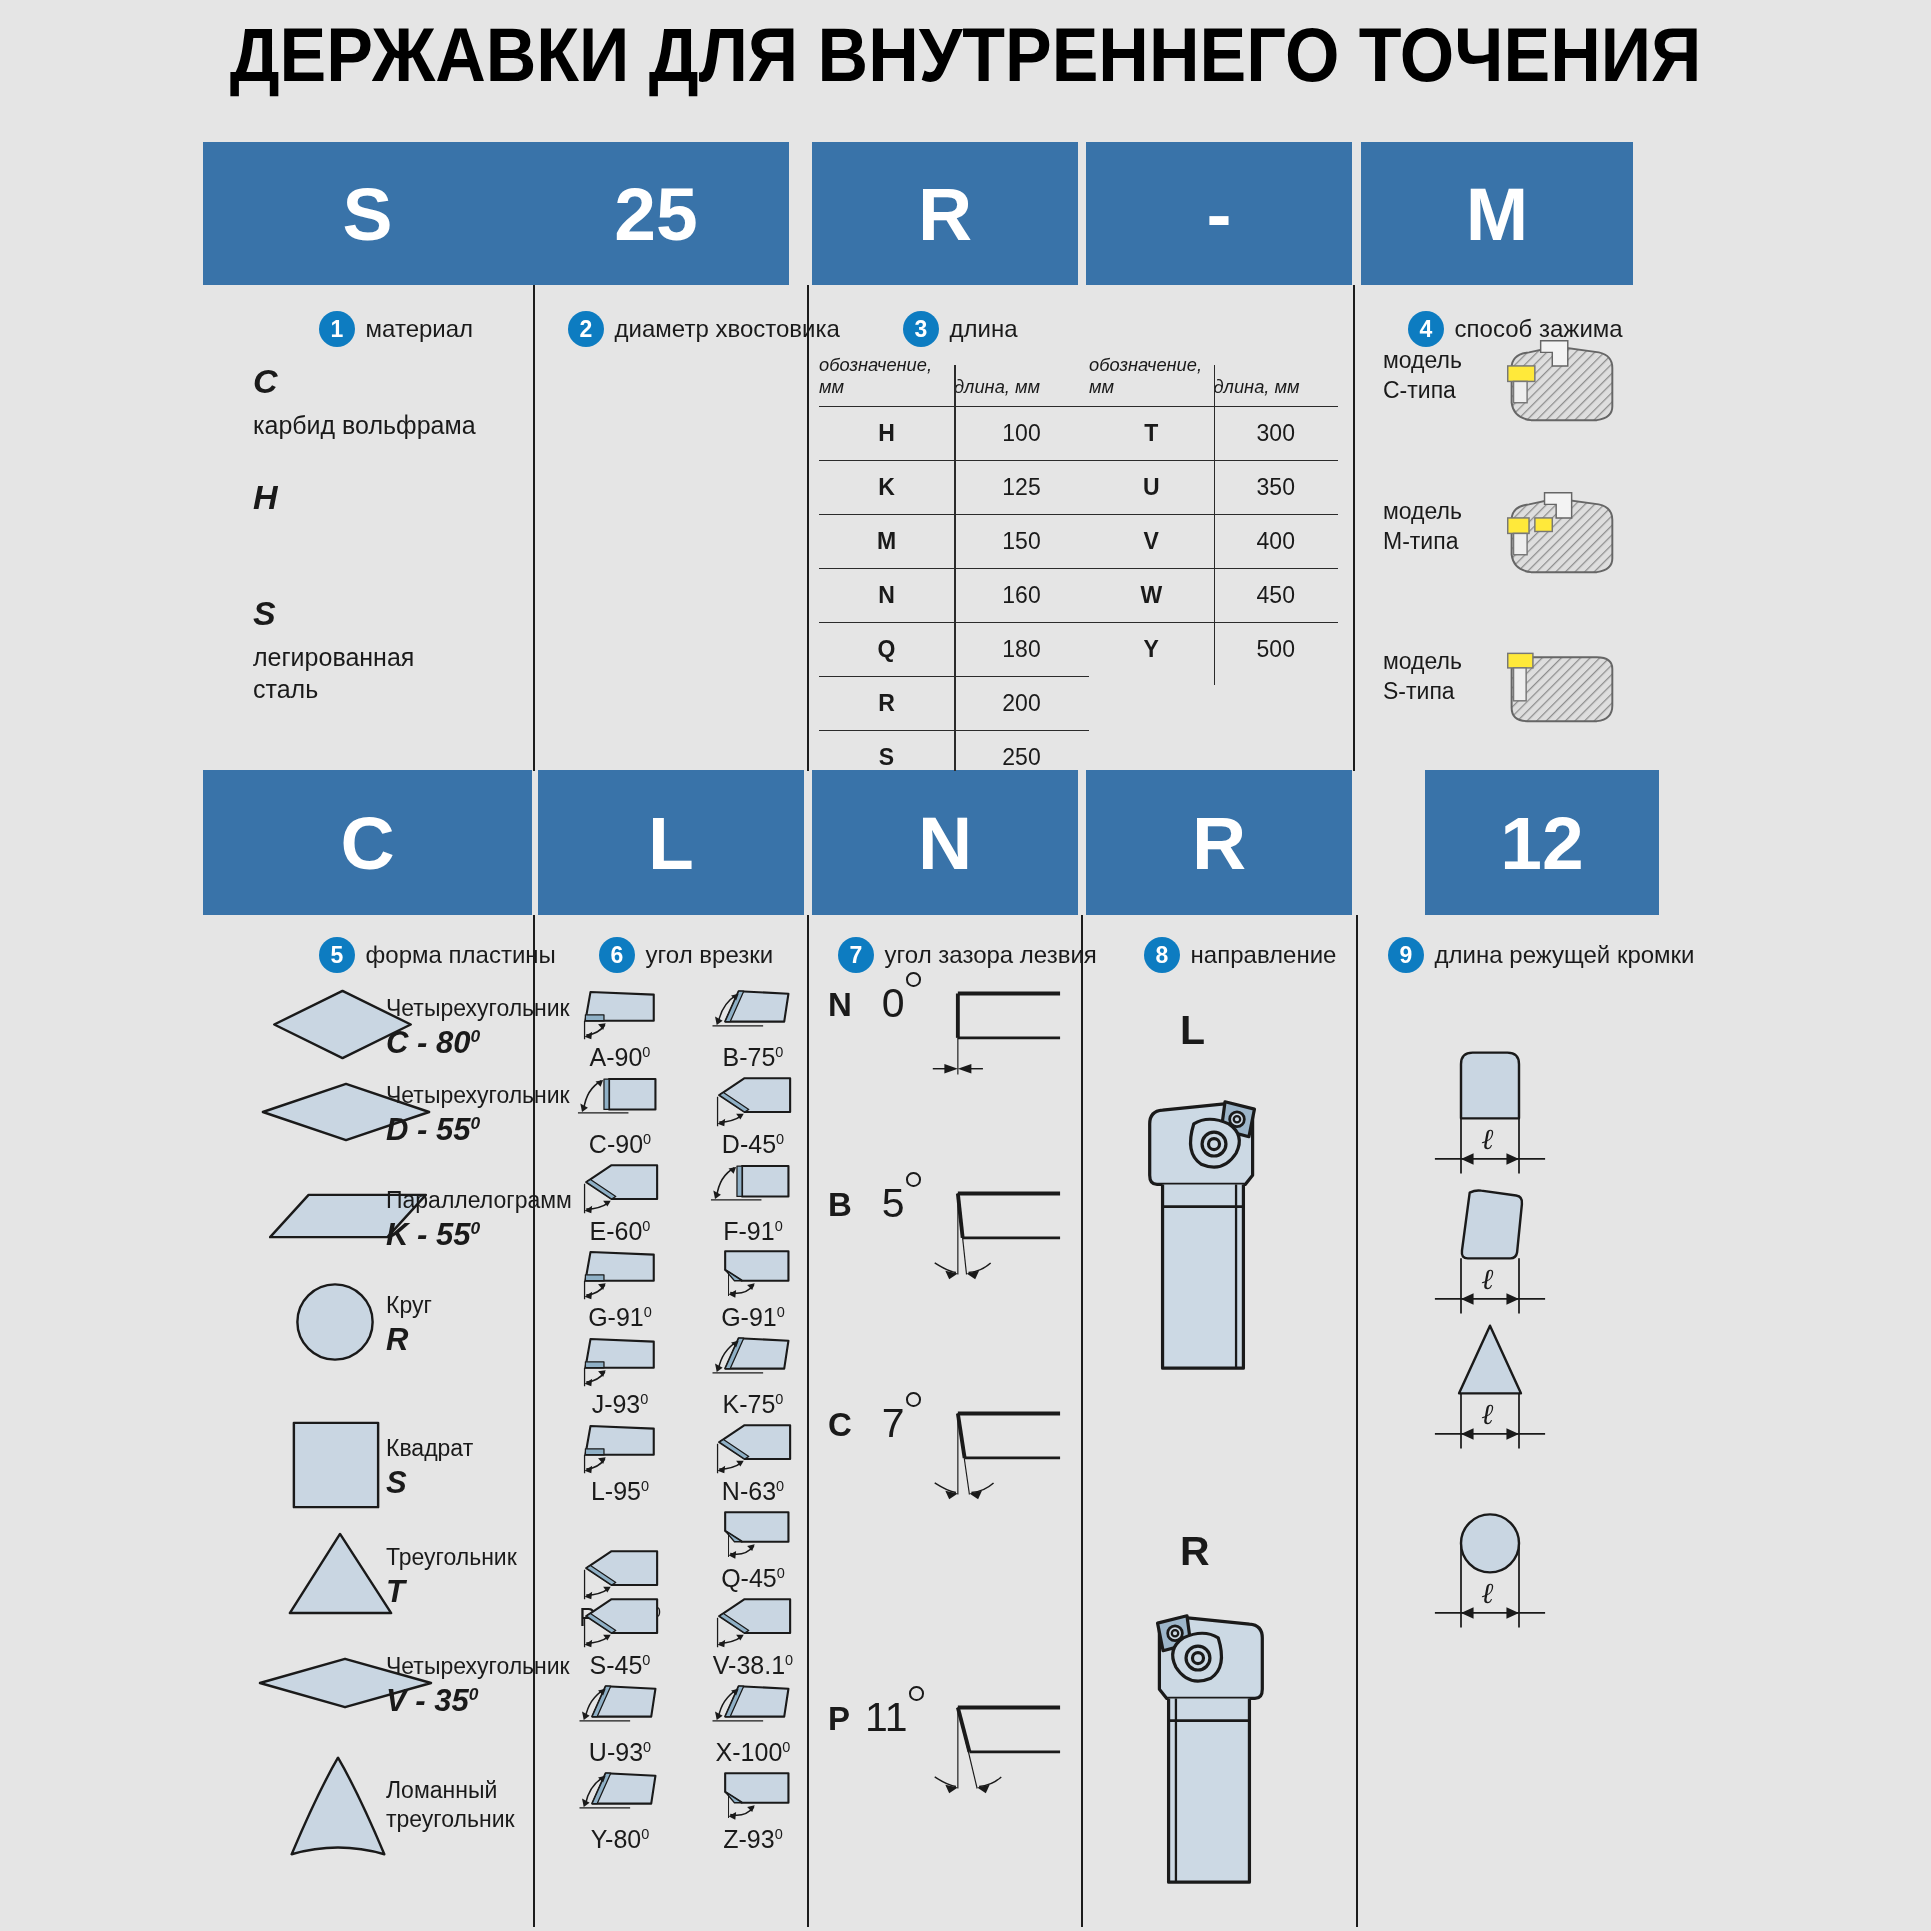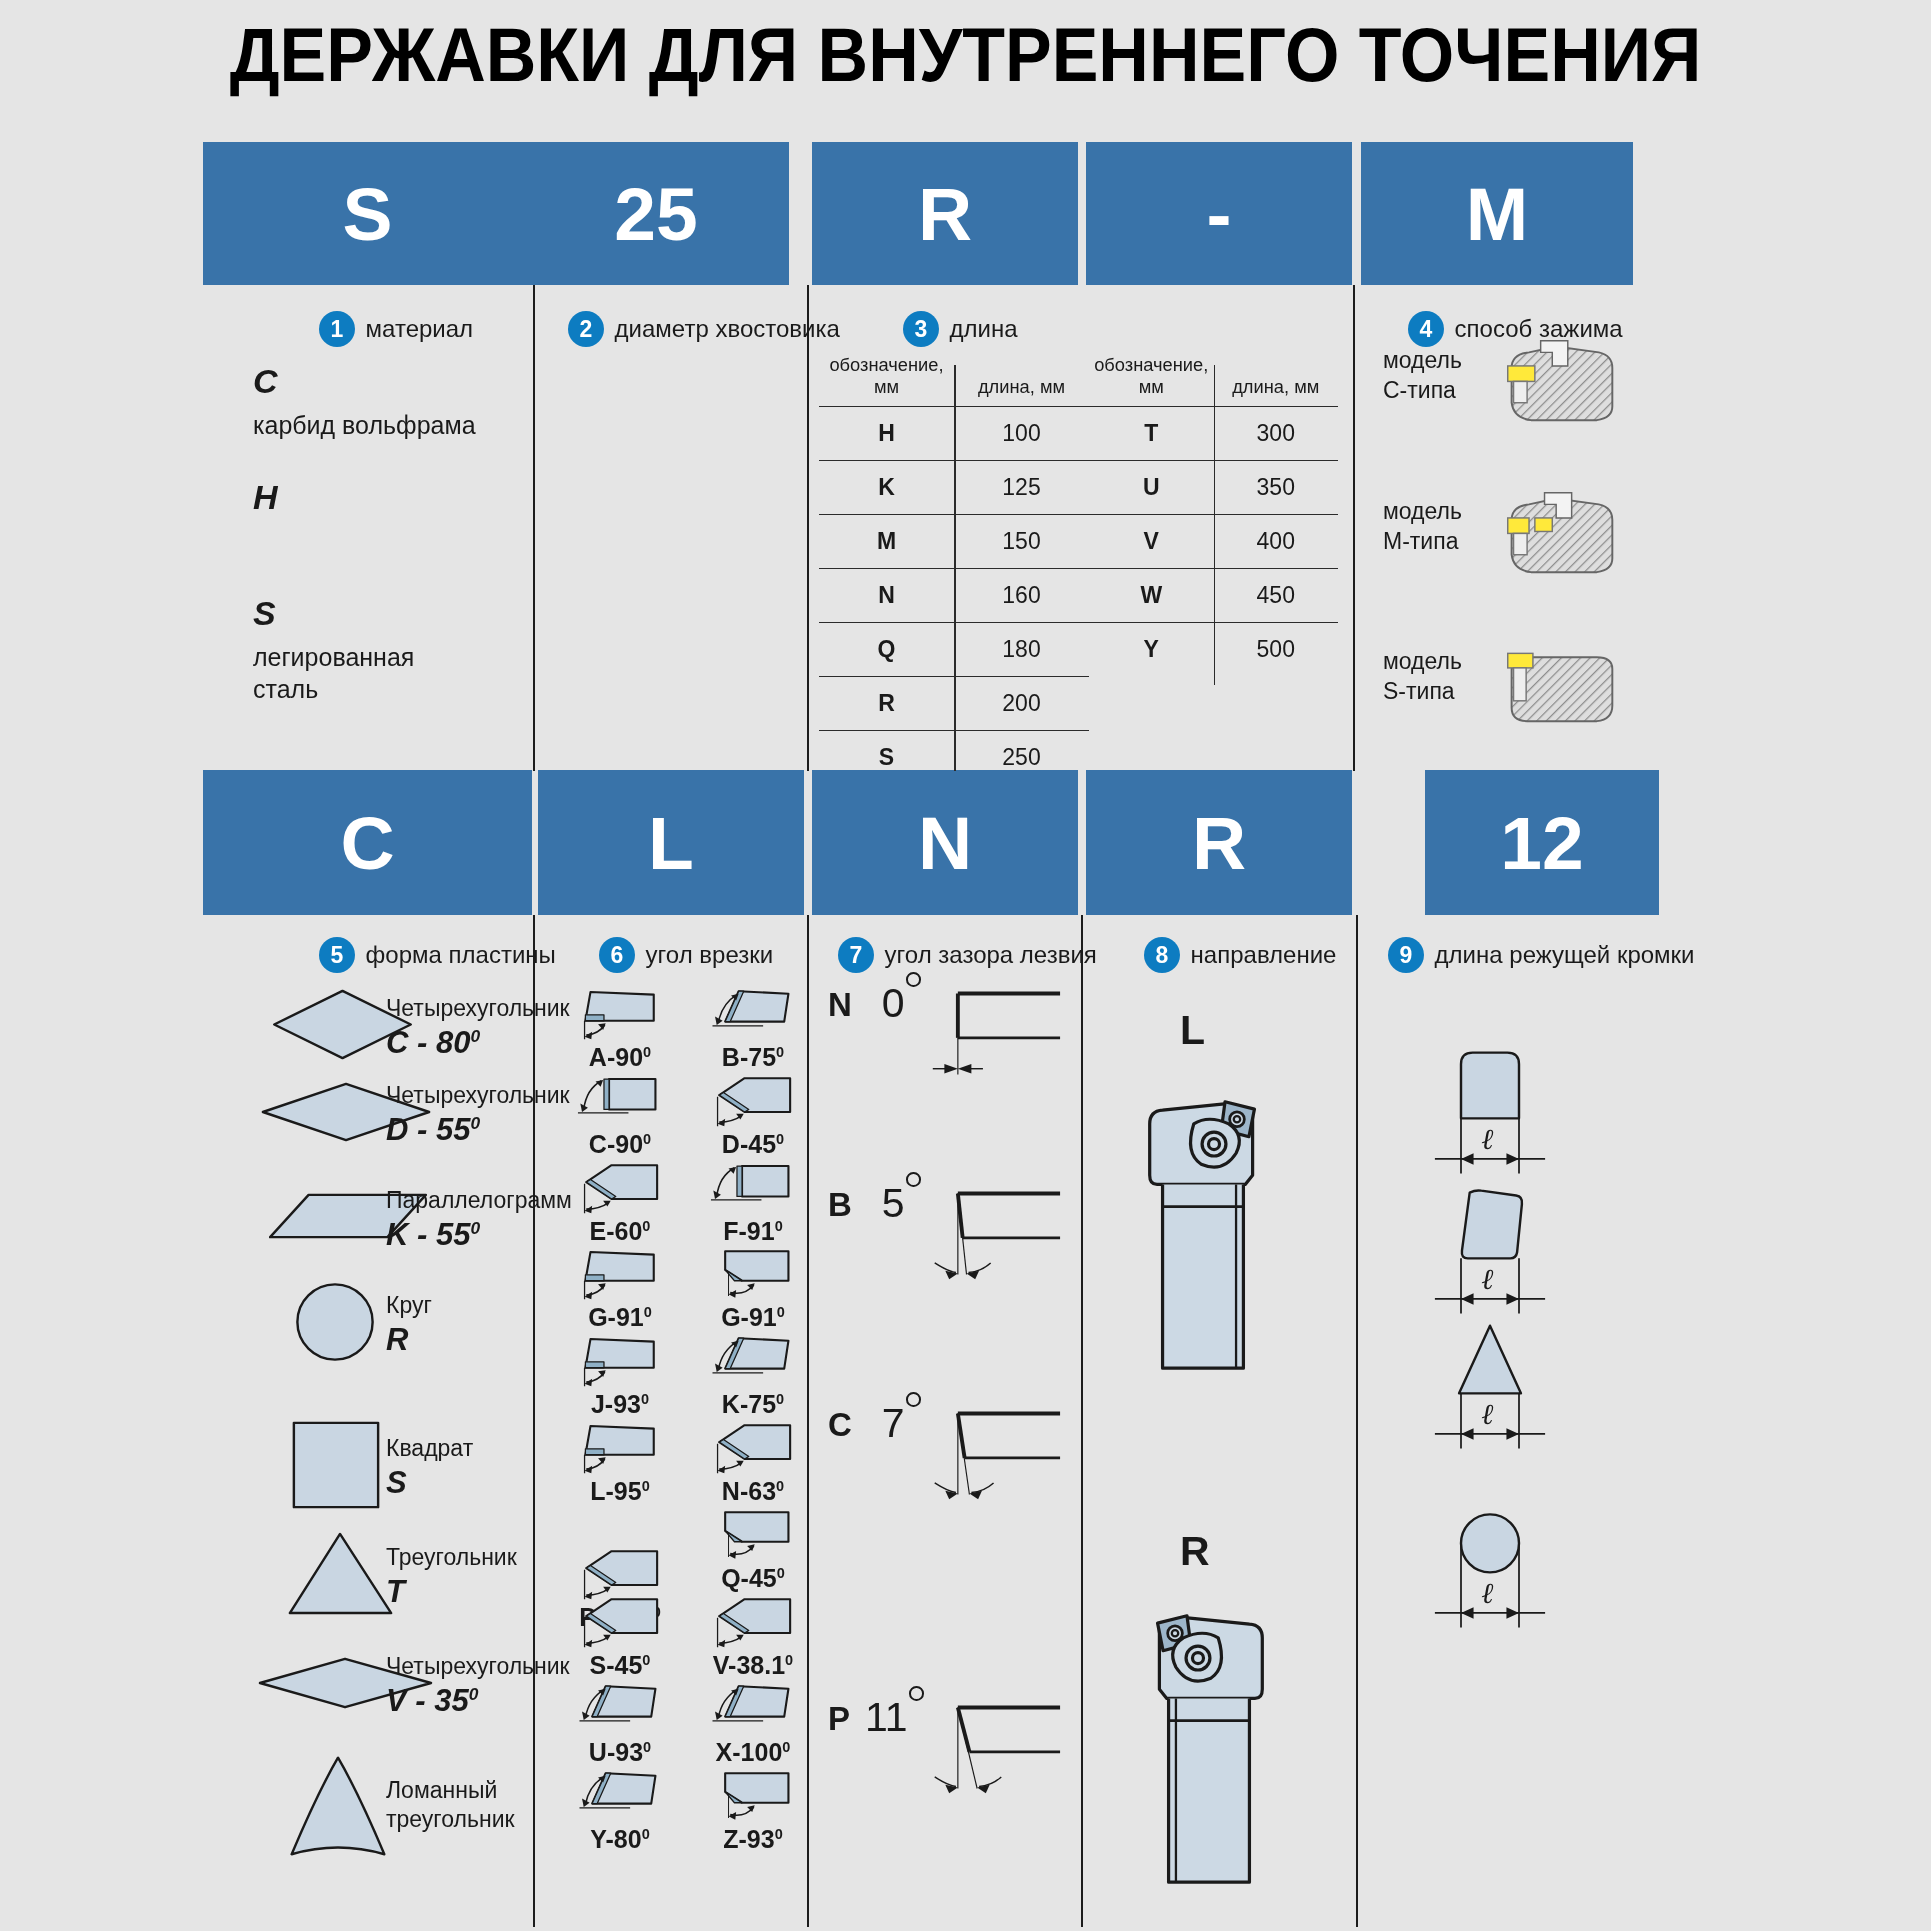--- a/index.html
+++ b/index.html
@@ -18,35 +18,35 @@
          display:flex;align-items:center;justify-content:center;flex:0 0 auto;}
   .sec-label{font-size:24px;}
   
   .m-item{position:absolute;left:253px;}
   .m-letter{font-size:34px;font-weight:bold;font-style:italic;}
   .m-desc{font-size:25px;width:232px;line-height:1.3;margin-top:7.7px;}
   
   .ltable{position:absolute;}
   .lt-vline{position:absolute;left:50%;top:0;width:1.9px;background:#2b2b2b;}
   .lt-head{display:flex;height:33px;align-items:flex-end;padding-bottom:7.7px;font-size:18.3px;}
-  .lt-head span{flex:1;text-align:center;}
+  .lt-head span{flex:1;text-align:left;font-style:italic;}
   .lt-row{display:flex;height:53px;align-items:center;border-top:1.9px solid #2b2b2b;font-size:23px;}
   .lt-row span{flex:1;text-align:center;}
   .lt-k{font-weight:bold;}
   
   .model{position:absolute;left:1383px;width:111px;font-size:23px;line-height:1.3;}
   .model-img{position:absolute;}
   
   .s5-icon{position:absolute;}
   .s5l{position:absolute;left:386px;}
   .s5-name{font-size:23px;width:169px;line-height:1.25;}
   .s5-code{font-size:31px;font-weight:bold;font-style:italic;margin-top:1.9px;}
   .s5-code sup{font-size:17.4px;}
   
-  .g6{position:absolute;width:120px;text-align:center;font-weight:bold;}
+  .g6{position:absolute;width:120px;text-align:center;}
   .g6 svg{width:102px;height:54px;display:block;margin:0 auto;}
   .g6l{font-size:25px;margin-top:1.9px;white-space:nowrap;}
   .g6l sup{font-size:14.5px;}
   
   .g7{position:absolute;left:828px;display:flex;align-items:flex-start;}
   .g7-letter{font-size:33px;font-weight:bold;width:37px;margin-top:5.8px;}
   .g7-num{font-size:41px;width:56px;text-align:right;margin-right:5.8px;white-space:nowrap;}
   .deg{display:inline-block;width:10.6px;height:10.6px;border:2.4px solid #1a1a1a;border-radius:50%;
        vertical-align:top;margin:-7.7px 0 0 1.9px;}
   

